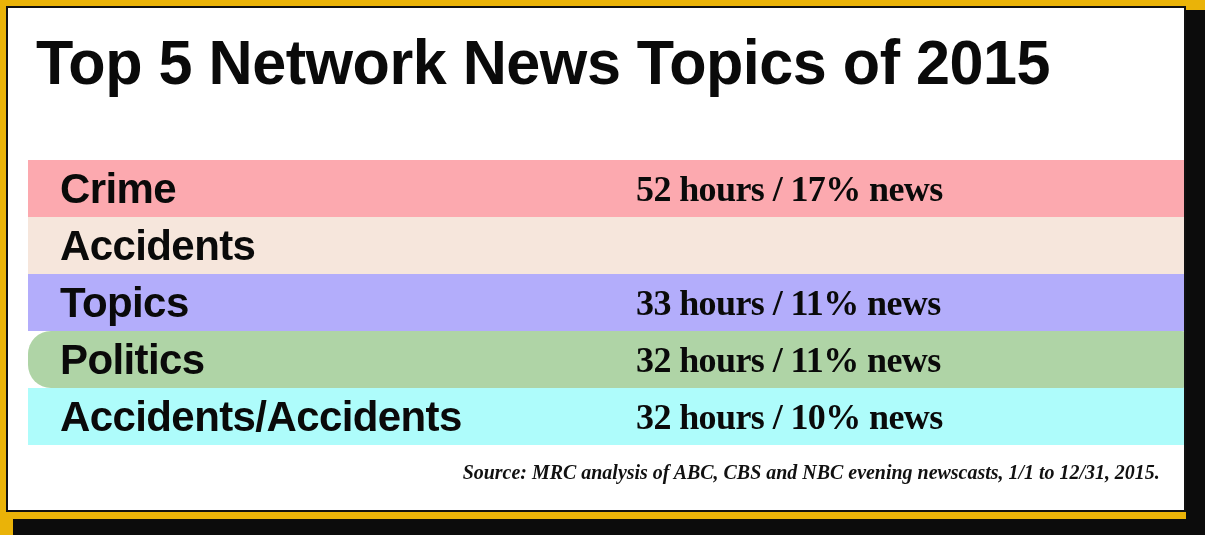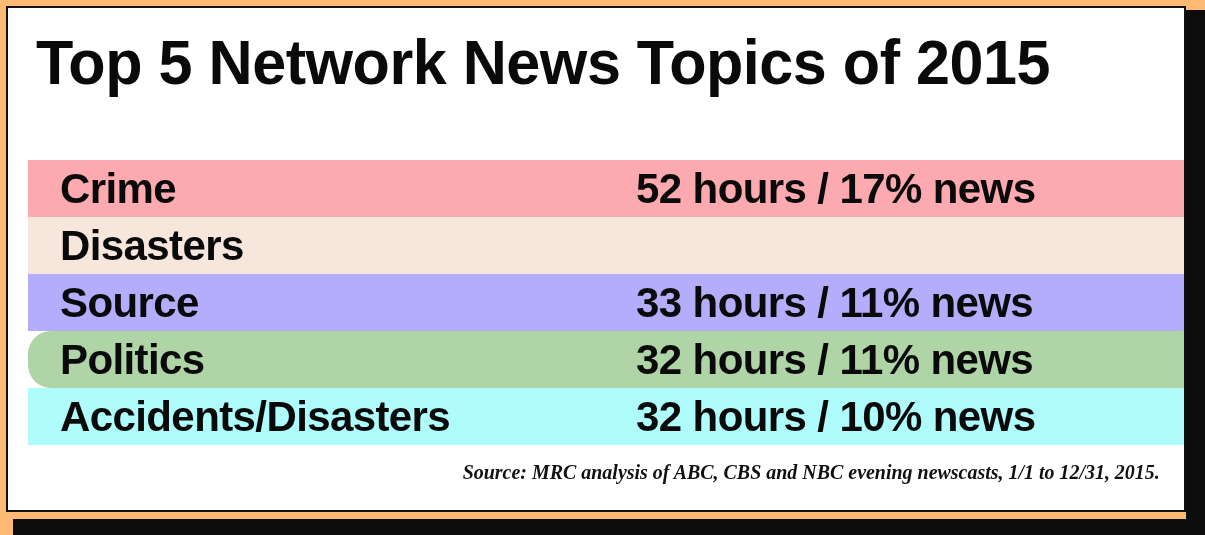--- a/index.html
+++ b/index.html
@@ -13,21 +13,21 @@
     height: 535px;
     overflow: hidden;
     font-family: "Liberation Sans", sans-serif;
   }
 
   
   #graphic-frame {
     position: relative;
     width: 1205px;
     height: 535px;
-    background: #fdba74;
+    background: #eab308;
     box-sizing: border-box;
   }
   .shadow-right {
     position: absolute;
     top: 10px;
     right: 0;
     width: 19px;
     height: 525px;
     background: #0c0c0c;
   }
@@ -90,23 +90,23 @@
     font-family: "Liberation Sans", sans-serif;
     font-weight: bold;
     font-size: 42px;
     line-height: 44px;
     letter-spacing: -0.6px;
     color: #0a0a0a;
     white-space: nowrap;
   }
   .topic-stat {
     flex: 1 1 auto;
-    font-family: Liberation Sans, sans-serif;
+    font-family: Liberation Serif, serif;
     font-weight: bold;
-    font-size: 42px;
+    font-size: 36px;
     line-height: 44px;
     letter-spacing: -0.6px;
     color: #0a0a0a;
     white-space: nowrap;
   }
 
   
   #source-block {
     height: 54px;
     display: flex;
@@ -142,35 +142,35 @@
     </div>
 
     <div id="topics-table">
 
       <div class="topic-row" style="background:#FCA9AF;">
         <div class="topic-name">Crime</div>
         <div class="topic-stat">52 hours / 17% news</div>
       </div>
 
       <div class="topic-row" style="background:#F6E6DC;">
-        <div class="topic-name">Disasters</div>
+        <div class="topic-name">Accidents</div>
       </div>
 
       <div class="topic-row" style="background:#B3ADFB;">
-        <div class="topic-name">Source</div>
+        <div class="topic-name">Topics</div>
         <div class="topic-stat">33 hours / 11% news</div>
       </div>
 
       <div class="topic-row" style="background:#AFD4A6;border-radius:23px;">
         <div class="topic-name">Politics</div>
         <div class="topic-stat">32 hours / 11% news</div>
       </div>
 
       <div class="topic-row" style="background:#AEFCFB;">
-        <div class="topic-name">Accidents/Disasters</div>
+        <div class="topic-name">Accidents/Accidents</div>
         <div class="topic-stat">32 hours / 10% news</div>
       </div>
 
     </div>
 
     <div id="source-block">
       <div id="source-note">Source: MRC analysis of ABC, CBS and NBC evening newscasts, 1/1 to 12/31, 2015.</div>
     </div>
 
   </div>

